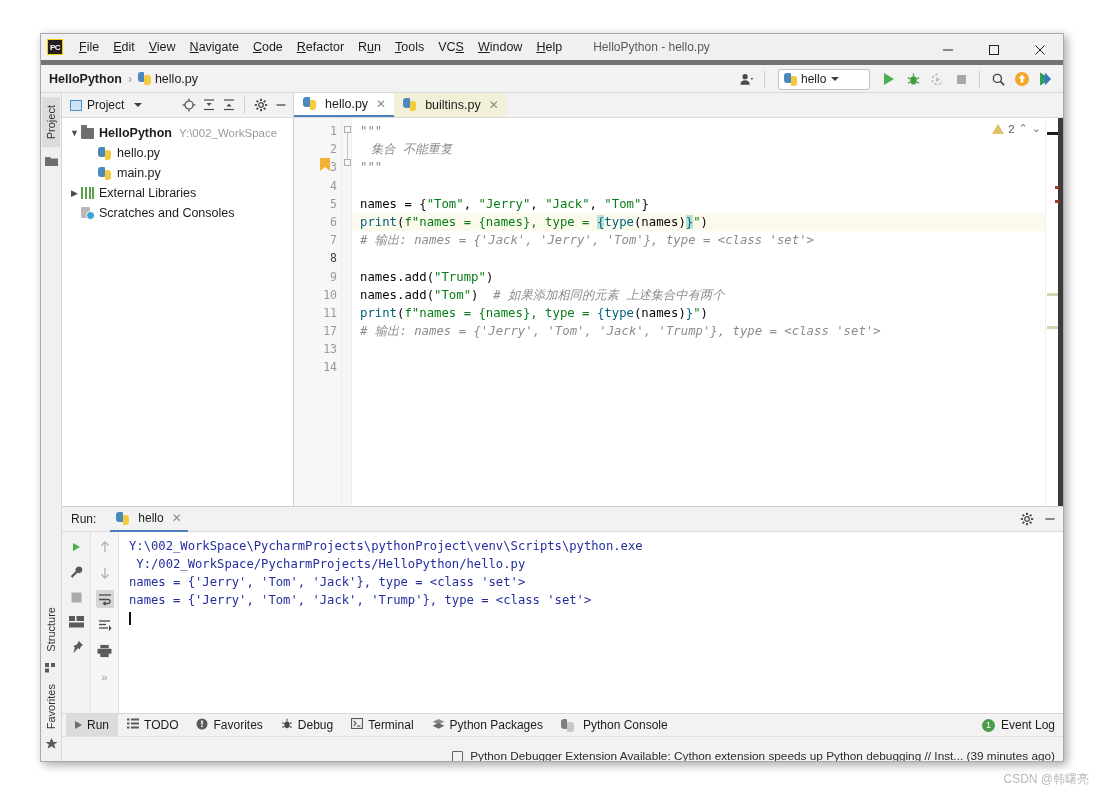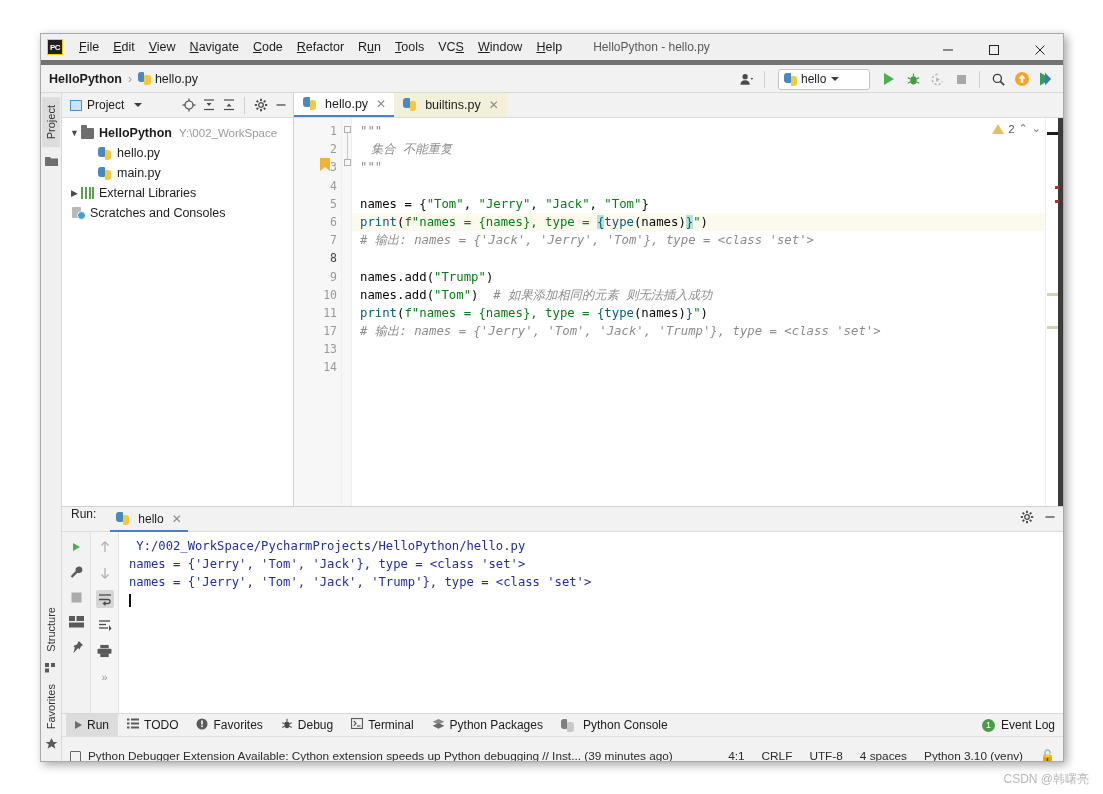--- a/index.html
+++ b/index.html
@@ -289,21 +289,21 @@
   
   .runpanel {
     height: 207px; min-height: 207px;
     border-top: 1px solid #d0d0d0;
     background: #ffffff;
     display: flex; flex-direction: column;
   }
   .run-header {
     height: 25px; min-height: 25px;
     background: #f2f2f2; border-bottom: 1px solid #dcdcdc;
-    display: flex; align-items: flex-start; padding: 0 4px 0 9px;
+    display: flex; align-items: center; padding: 0 4px 0 9px;
     font-size: 12px; color: #1c1c1c;
   }
   .run-label { margin-right: 14px; }
   .run-tab {
     display: flex; align-items: center; gap: 5px;
     height: 25px; padding: 0 6px;
     border-bottom: 2px solid #4d7fbd;
     cursor: default;
   }
   .run-header-right { margin-left: auto; display: flex; align-items: center; gap: 4px; }
@@ -348,22 +348,22 @@
   .bb-right { position: absolute; right: 8px; display: flex; align-items: center; gap: 6px; }
   .evt-badge {
     width: 13px; height: 13px; border-radius: 50%;
     background: #4a9b4a; color: #fff; font-size: 9px;
     display: flex; align-items: center; justify-content: center;
   }
   
   .statusbar {
     height: 22px; min-height: 22px;
     background: #f2f2f2; border-top: 1px solid #e0e0e0;
-    display: flex; align-items: flex-start; padding: 12px 8px;
-    font-size: 11.8px; color: #2b2b2b; position: relative;
+    display: flex; align-items: flex-end; padding: 12px 8px;
+    font-size: 11.8px; color: #2b2b2b; position: relative; flex-direction: column;
   }
   .sb-left { display: flex; align-items: center; gap: 7px; }
   .sb-right { margin-left: auto; display: flex; align-items: center; gap: 17px; }
   .lock-ic { color: #555; font-size: 12px; }
   .sb-doc {
     width: 11px; height: 11px; border: 1.3px solid #666; border-radius: 1px;
   }
   
   .watermark {
     position: absolute; right: 14px; bottom: 6px;
@@ -592,21 +592,21 @@
               </div>
               <div class="tree-row" style="padding-left:36px">
                 <span class="pyicon" style="margin-right:6px"></span>
                 <span class="node-name">main.py</span>
               </div>
               <div class="tree-row">
                 <span class="arrow">▶</span>
                 <span class="lib-ic"></span>
                 <span class="node-name">External Libraries</span>
               </div>
-              <div class="tree-row" style="padding-left:10px">
+              <div class="tree-row" style="padding-left:19px">
                 <span class="scratch-ic"></span>
                 <span class="node-name">Scratches and Consoles</span>
               </div>
             </div>
           </div>
 
           <div class="editor-area">
             <div class="tabs">
               <div class="tab active">
                 <span class="pyicon"></span>
@@ -656,21 +656,21 @@
               <div class="code">
                 <div class="cl"><span class="cmt">"""</span></div>
                 <div class="cl"><span class="cmt" style="padding-left:11px">集合 不能重复</span></div>
                 <div class="cl"><span class="cmt">"""</span></div>
                 <div class="cl">&nbsp;</div>
                 <div class="cl"><span class="pln">names </span><span class="pln">= </span><span class="pln">{</span><span class="str">"Tom"</span><span class="pln">, </span><span class="str">"Jerry"</span><span class="pln">, </span><span class="str">"Jack"</span><span class="pln">, </span><span class="str">"Tom"</span><span class="pln">}</span></div>
                 <div class="cl hl"><span class="fn">print</span><span class="pln">(</span><span class="str">f"names = {names}, type = </span><span class="bracehl fn">{</span><span class="fn">type</span><span class="pln">(names)</span><span class="bracehl fn">}</span><span class="str">"</span><span class="pln">)</span></div>
                 <div class="cl"><span class="cmt"># 输出: names = {'Jack', 'Jerry', 'Tom'}, type = &lt;class 'set'&gt;</span></div>
                 <div class="cl">&nbsp;</div>
                 <div class="cl"><span class="pln">names.add</span><span class="pln">(</span><span class="str">"Trump"</span><span class="pln">)</span></div>
-                <div class="cl"><span class="pln">names.add</span><span class="pln">(</span><span class="str">"Tom"</span><span class="pln">)  </span><span class="cmt"># 如果添加相同的元素 则无法插入成功</span></div>
+                <div class="cl"><span class="pln">names.add</span><span class="pln">(</span><span class="str">"Tom"</span><span class="pln">)  </span><span class="cmt"># 如果添加相同的元素 上述集合中有两个</span></div>
                 <div class="cl"><span class="fn">print</span><span class="pln">(</span><span class="str">f"names = {names}, type = </span><span class="fn">{</span><span class="fn">type</span><span class="pln">(names)</span><span class="fn">}</span><span class="str">"</span><span class="pln">)</span></div>
                 <div class="cl"><span class="cmt"># 输出: names = {'Jerry', 'Tom', 'Jack', 'Trump'}, type = &lt;class 'set'&gt;</span></div>
               </div>
 
               <div class="markerbar">
                 <div class="mk" style="top:14px; left:1px; width:11px; height:3px; background:#1c1c1c;"></div>
                 <div class="mk" style="top:68px; left:9px; width:4px; height:3px; background:#a03b2a;"></div>
                 <div class="mk" style="top:82px; left:9px; width:4px; height:3px; background:#a03b2a;"></div>
                 <div class="mk" style="top:175px; left:1px; width:11px; height:3px; background:#d7d3b0;"></div>
                 <div class="mk" style="top:208px; left:1px; width:11px; height:3px; background:#d7d3b0;"></div>
@@ -773,20 +773,21 @@
                 <svg width="15" height="14" viewBox="0 0 16 15">
                     <rect x="3.5" y="1" width="9" height="3.5" fill="#5a5a5a"></rect>
                     <rect x="0.5" y="5" width="15" height="5.5" rx="1" fill="#5a5a5a"></rect>
                     <rect x="3.5" y="10" width="9" height="4" fill="#5a5a5a"></rect>
                   </svg>
               </div>
               <div class="rt-ic" style="color:#999;font-size:11px">»</div>
             </div>
 
             <div class="console">
+              <div class="cline">Y:\002_WorkSpace\PycharmProjects\pythonProject\venv\Scripts\python.exe</div>
               <div class="cline"> Y:/002_WorkSpace/PycharmProjects/HelloPython/hello.py</div>
               <div class="cline">names = {'Jerry', 'Tom', 'Jack'}, type = &lt;class 'set'&gt;</div>
               <div class="cline">names = {'Jerry', 'Tom', 'Jack', 'Trump'}, type = &lt;class 'set'&gt;</div>
               <div class="cline"><span class="caret-blk"></span></div>
               <div class="cline">&nbsp;</div>
             </div>
           </div>
         </div>
 
         <div class="bottombar">

